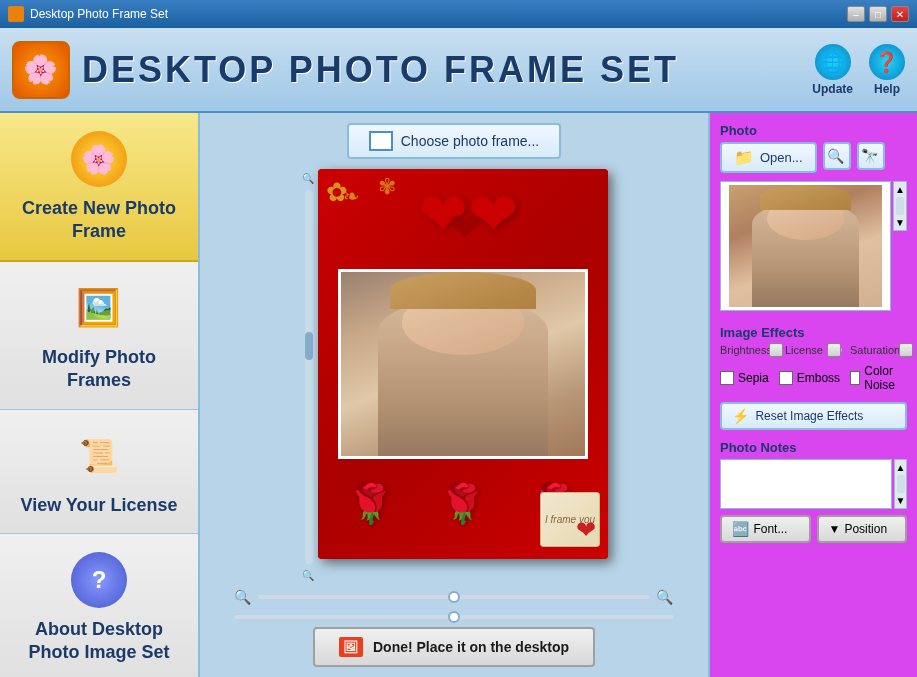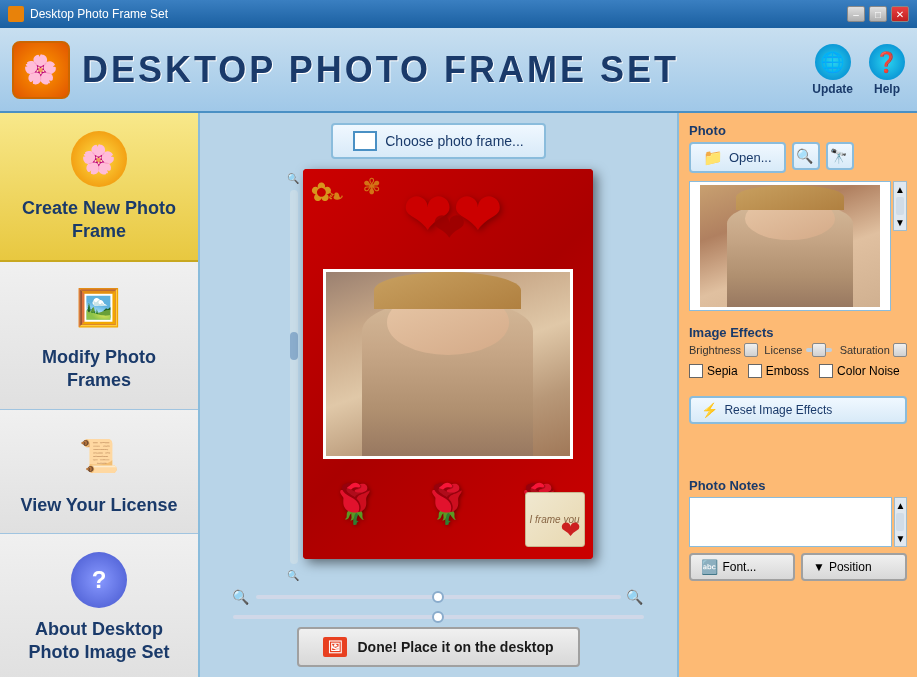--- a/index.html
+++ b/index.html
@@ -221,22 +221,22 @@
     }
     .done-icon {
       width: 24px; height: 20px;
       background: #e84020;
       border-radius: 2px;
       display: flex; align-items: center; justify-content: center;
       color: white; font-size: 12px;
     }
 
     .right-panel {
-      width: 240px;
-      background: #fdba74;
+      width: 209px;
+      background: #d946ef;
       padding: 10px;
       display: flex;
       flex-direction: column;
       gap: 10px;
       border-left: 2px solid #8abcdc;
     }
     .section-label {
       font-size: 13px;
       font-weight: bold;
       color: #1a3a6a;
@@ -299,21 +299,21 @@
       width: 14px; height: 14px;
       background: linear-gradient(to bottom, #f0f0f0, #d0d0d0);
       border: 1px solid #888;
       border-radius: 2px;
     }
     .effect-slider-thumb.brightness { left: 50%; }
     .effect-slider-thumb.contrast { left: 50%; }
     .effect-slider-thumb.saturation { left: 50%; }
 
     .checkboxes-row {
-      display: flex; gap: 10px; align-items: center; margin-bottom: 18px;
+      display: flex; gap: 10px; align-items: center; margin-bottom: 10px;
     }
     .checkbox-item { display: flex; align-items: center; gap: 4px; font-size: 12px; cursor: pointer; }
     .checkbox-box {
       width: 14px; height: 14px;
       border: 1px solid #666;
       background: white;
       display: flex; align-items: center; justify-content: center;
     }
 
     .reset-effects-btn {
@@ -322,21 +322,21 @@
       border-radius: 4px;
       padding: 4px 10px;
       font-size: 12px;
       cursor: pointer;
       display: flex; align-items: center; gap: 6px;
       width: 100%;
       color: #1a3a6a;
     }
     .reset-icon { font-size: 14px; color: #4a90c4; }
 
-    .photo-notes-section { flex: 1; margin-top: 44px; }
+    .photo-notes-section { flex: 1; }
     .notes-textarea {
       width: 100%;
       height: 50px;
       border: 1px solid #8abcdc;
       background: white;
       resize: none;
       font-size: 12px;
       padding: 4px;
       margin-bottom: 6px;
     }

